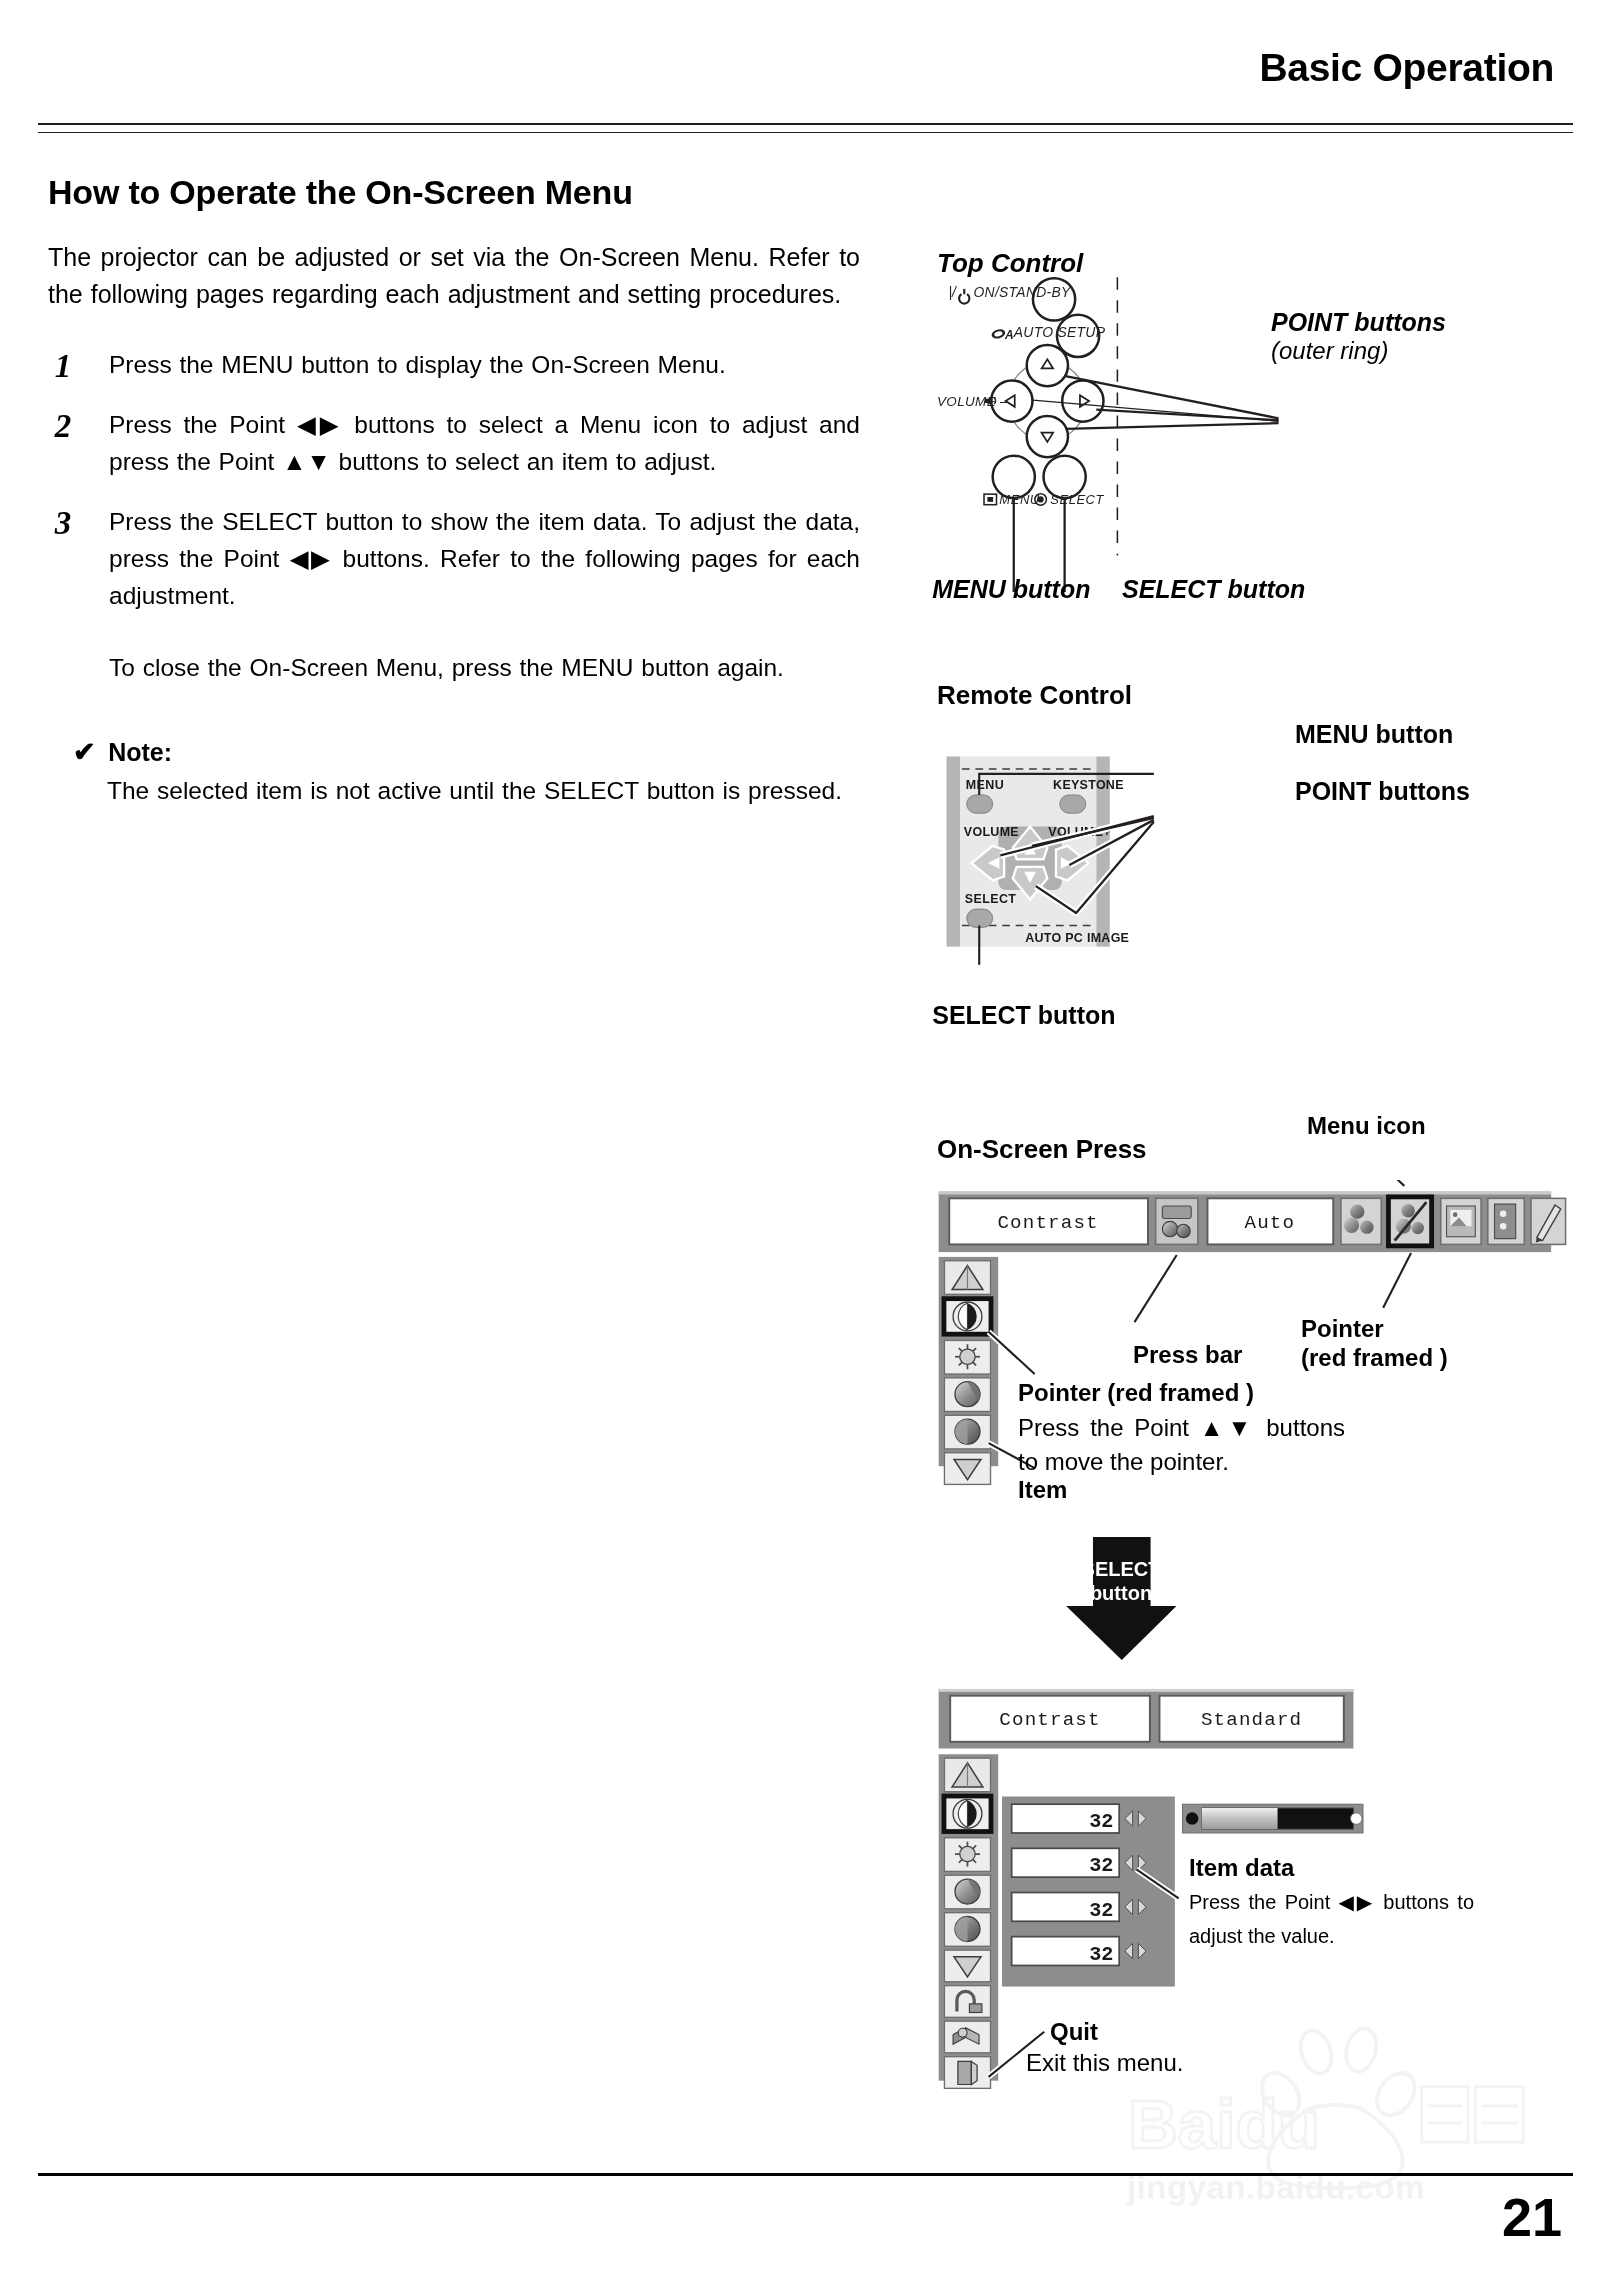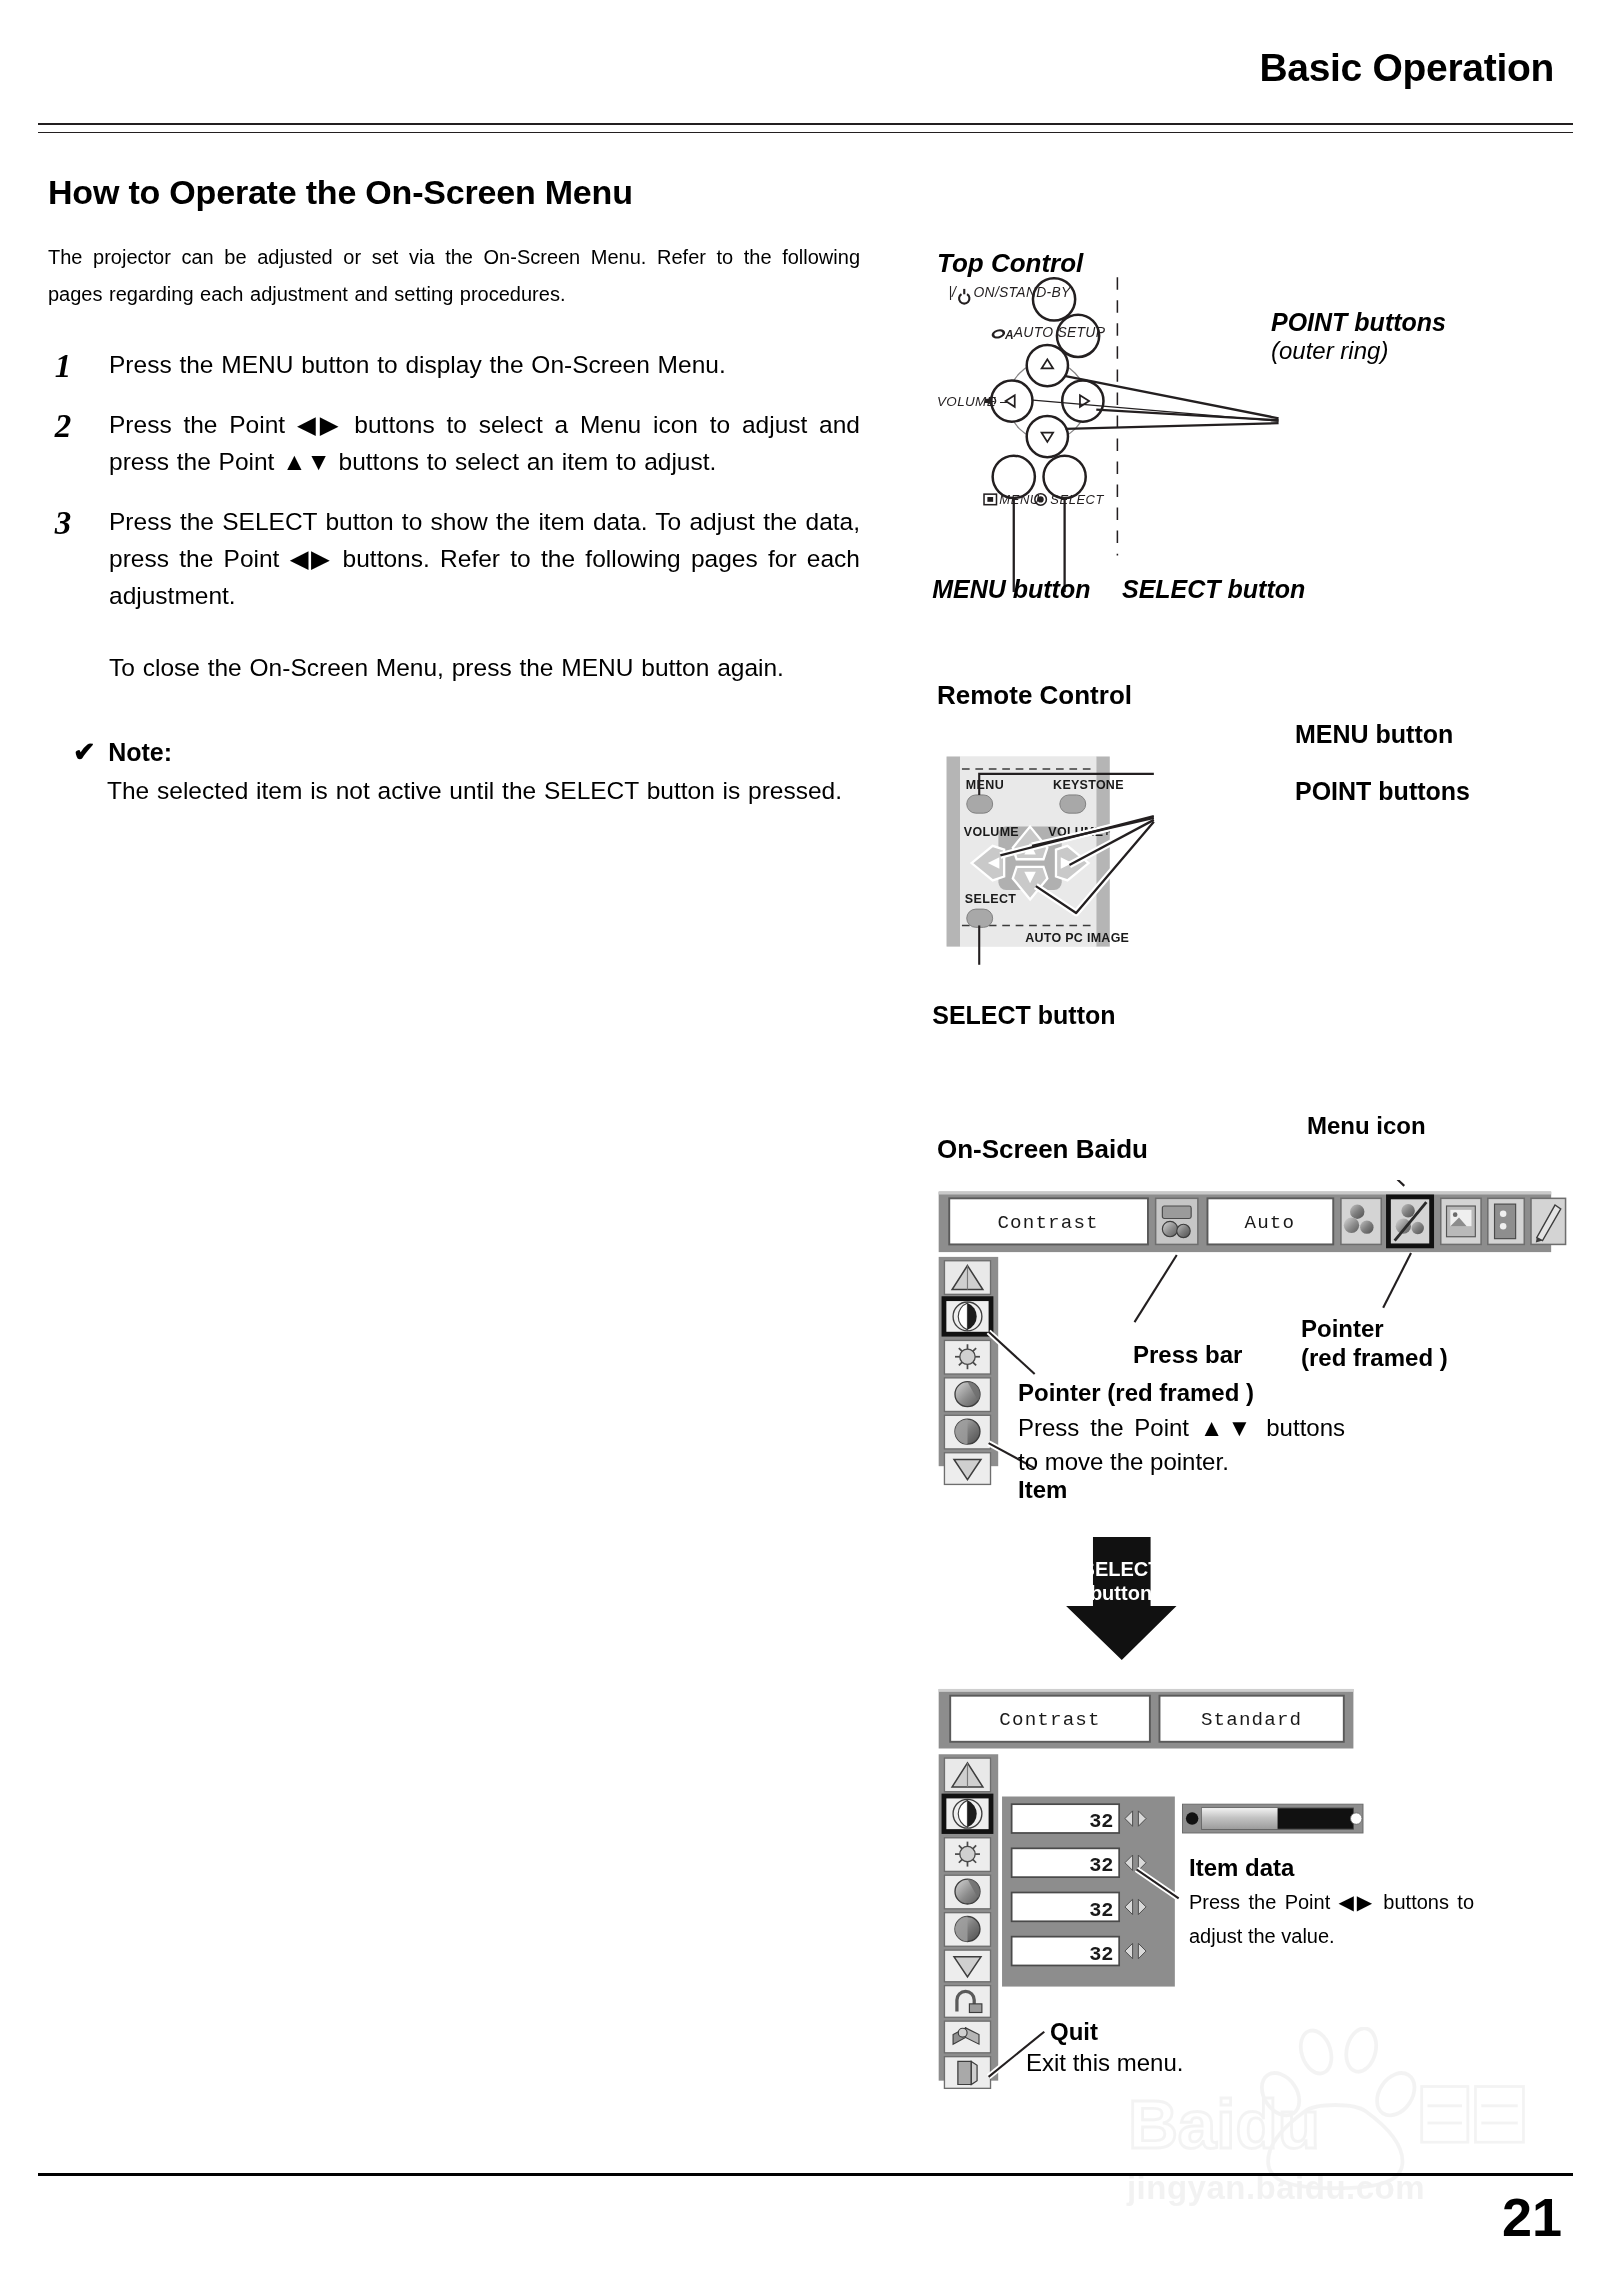--- a/index.html
+++ b/index.html
@@ -38,21 +38,21 @@
     position:absolute; right:50px; top:2186px;
     font-size:54px; font-weight:bold;margin-left:30px;
   }
 
   
   .left-col { position:absolute; left:48px; top:173px; width:812px; }
   h2.section-title {
     font-size:34px; font-weight:bold; margin:0 0 27px 0; letter-spacing:-0.2px;
   }
   .intro {
-    font-size:20px; line-height:37px; text-align:justify;
+    font-size:25px; line-height:37px; text-align:justify;
     margin:0 0 33px 0; word-spacing:1px;
   }
   .step { position:relative; margin:0 0 23px 0; padding-left:61px; }
   .step .num {
     position:absolute; left:6.7px; top:1.9px;
     font-family:"Liberation Serif", serif;
     font-style:italic; font-weight:bold; font-size:33px;
   }
   .step p {
     margin:0; font-size:24.5px; line-height:37px; text-align:justify;
@@ -296,21 +296,21 @@
 
     <path d="M44,221 L44,262" fill="none" stroke="#231f20" stroke-width="2.2"></path>
   </svg>
 
   <div id="rc-menu-label">MENU button</div>
   <div id="rc-point-label">POINT buttons</div>
   <div id="rc-select-label">SELECT button</div>
 </div>
 
 <div id="osm1">
-  <div class="hdr">On-Screen Baidu</div>
+  <div class="hdr">On-Screen Press</div>
   <div class="menu-icon-label">Menu icon</div>
 
   <svg id="osm1-svg" width="672" height="317" viewBox="0 0 700 330">
     <defs>
       <linearGradient id="sphereA" x1="0" y1="0" x2="1" y2="1">
         <stop offset="0%" stop-color="#d8d8d8"></stop>
           <stop offset="55%" stop-color="#8c8c8c"></stop>
           <stop offset="100%" stop-color="#5a5a5a"></stop>
       </linearGradient>
       <linearGradient id="sphereB" x1="0" y1="0" x2="1" y2="1">

